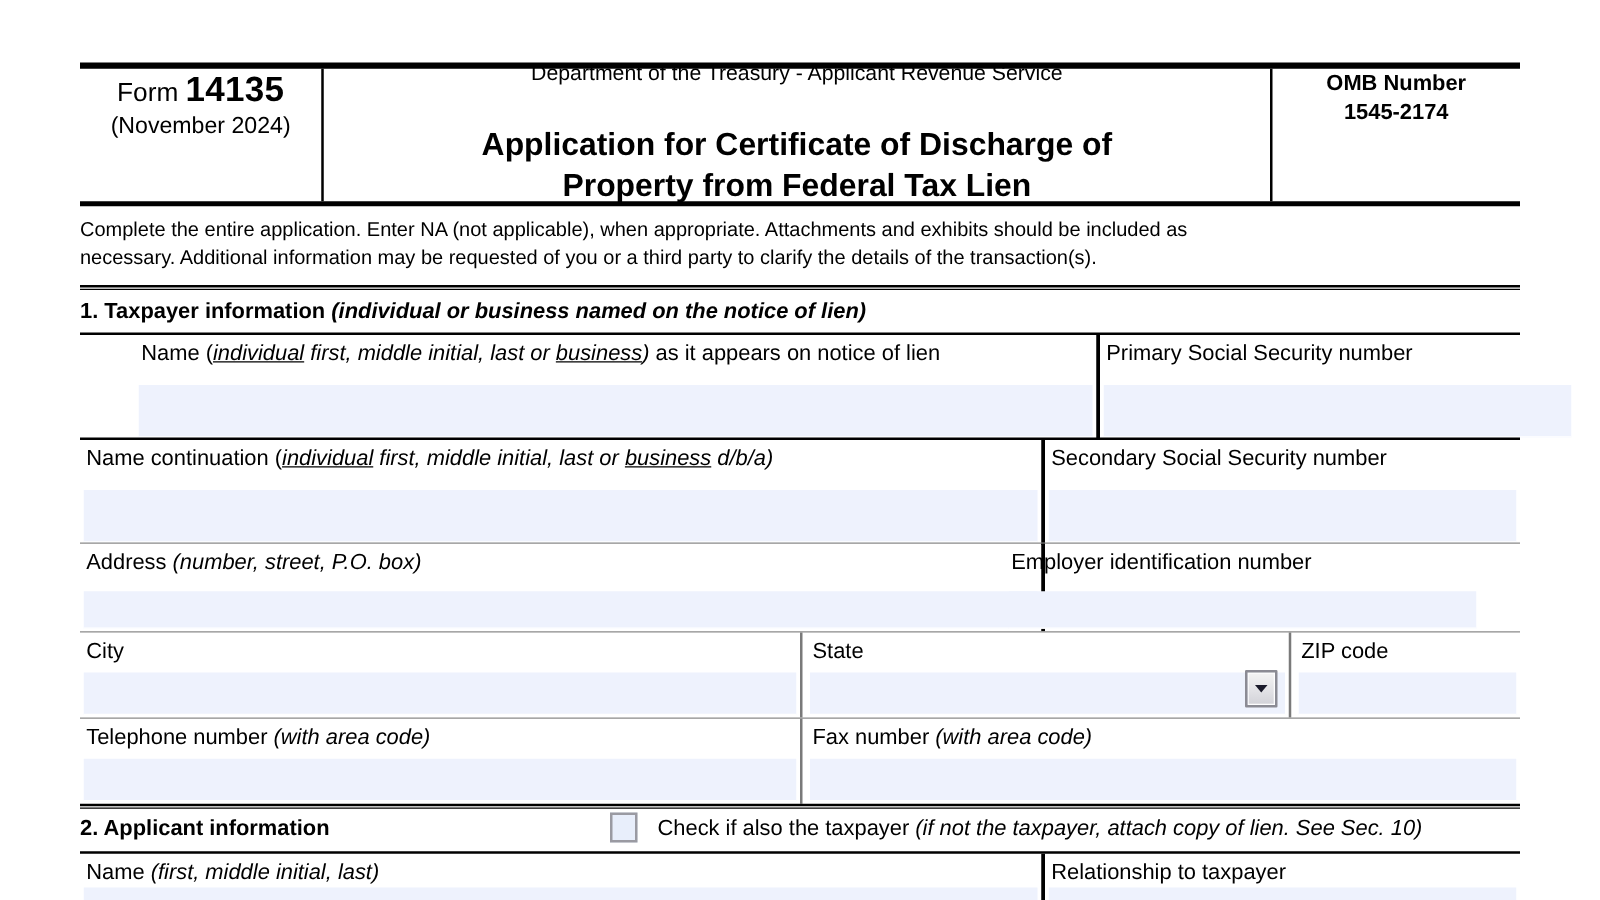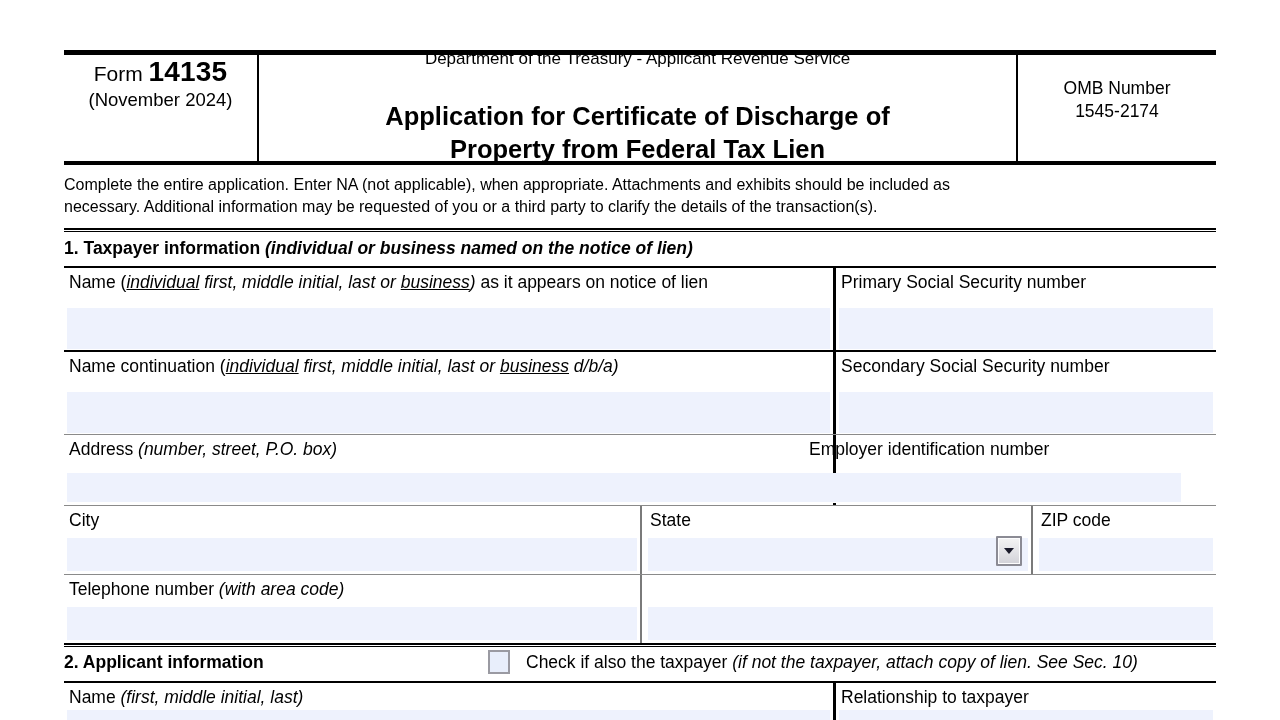--- a/index.html
+++ b/index.html
@@ -87,22 +87,23 @@
     line-height: 1.28;
     text-align: center;
     white-space: nowrap;
     margin-top: 27px;
   }
   .mh-right {
     width: 198px;
     display: flex;
     flex-direction: column;
     align-items: center;
-    justify-content: center;
+    justify-content: flex-start;
     padding-bottom: 16px;
+    font-weight: bold;
   }
   .mh-omb {
     font-size: 17.5px;
     line-height: 1.3;
     text-align: center;
     white-space: nowrap;
   }
 
   
   .intro {
@@ -226,21 +227,21 @@
   </div>
 
   <div class="rule-double" style="top:228px;"></div>
   <div class="sec-head" style="top:238px;">
     <span>1.</span>
     <span>Taxpayer information</span>
     <i>(individual or business named on the notice of lien)</i>
   </div>
 
   <div class="blk thickline-top" style="top:266px; height:84px;">
-    <div class="row" style="height:84px;">
+    <div class="row" style="height:84px;margin-left:44px;">
 
       <div class="cell" style="left:0; width:769px;">
         <div class="lbl">
           <span>Name </span><span>(</span><u>individual</u><i> first, middle initial, last</i><i> or </i><u>business</u><i>)</i><span> as it appears on notice of lien</span>
         </div>
         <div class="fieldfill" style="height:42px;"></div>
       </div>
 
       <div class="vrule-black" style="left:769px; top:0; height:84px;"></div>
 
@@ -329,20 +330,23 @@
       <div class="cell" style="left:0; width:576px;">
         <div class="lbl">
           <span>Telephone number </span><i>(with area code)</i>
         </div>
         <div class="fieldfill" style="height:34px;"></div>
       </div>
 
       <div class="vrule-gray" style="left:576px; top:0; height:68px;"></div>
 
       <div class="cell" style="left:581px; width:571px;">
+        <div class="lbl">
+          <span>Fax number </span><i>(with area code)</i>
+        </div>
         <div class="fieldfill" style="height:34px;"></div>
       </div>
 
     </div>
   </div>
 
   <div class="rule-double" style="top:643px;"></div>
 
   <div class="sec-head" style="top:652px;">
     <span>2.</span>

